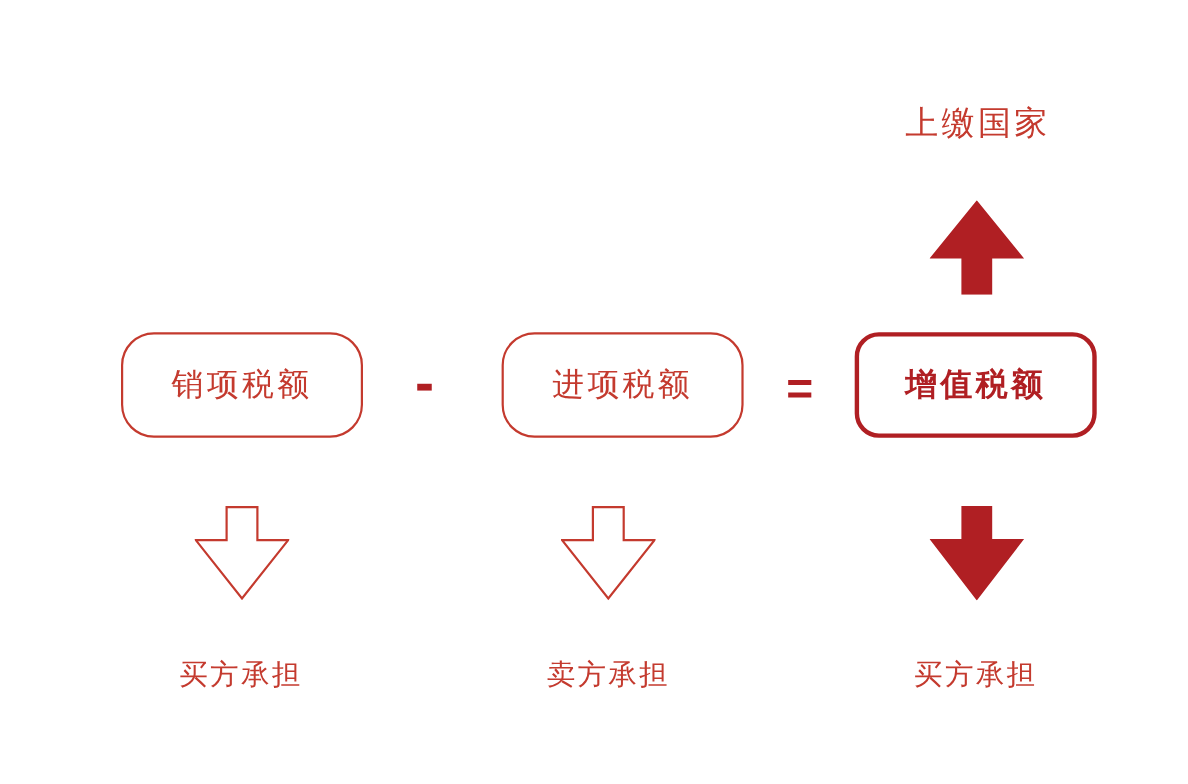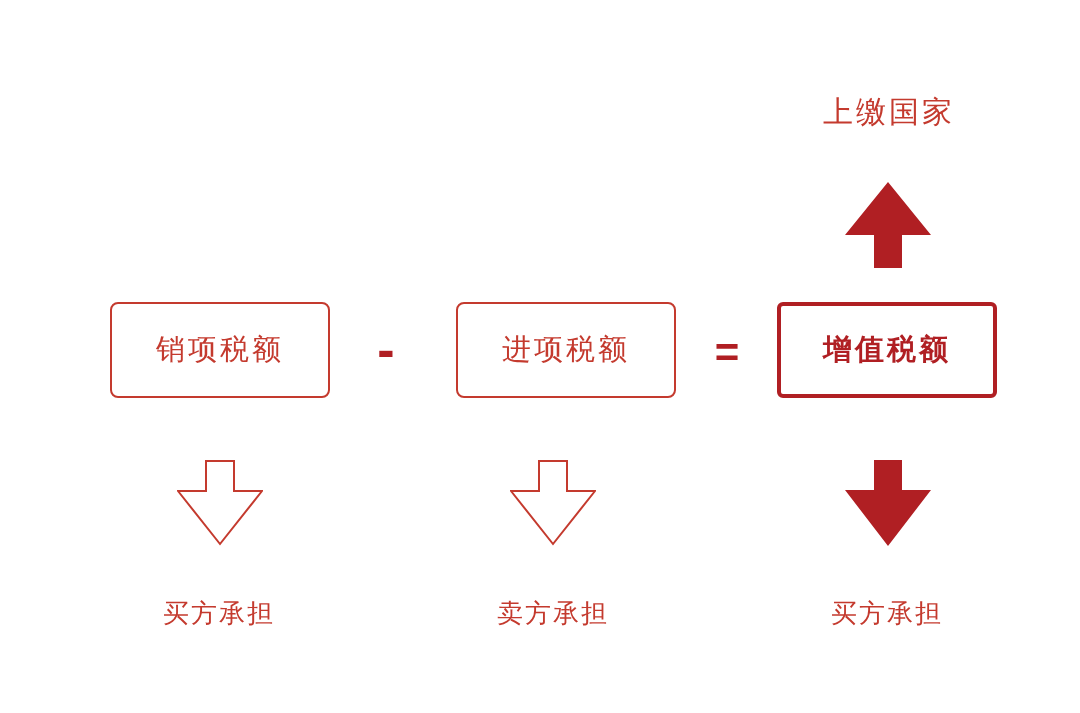--- a/index.html
+++ b/index.html
@@ -48,37 +48,37 @@
     stroke-width: 2;
     stroke-linejoin: miter;
   }
   .term-box {
     position: absolute;
     top: 302px;
     width: 220px;
     height: 96px;
     box-sizing: border-box;
     border: 2px solid var(--outline-red);
-    border-radius: 8px;
+    border-radius: 30px;
     background: #ffffff;
     display: flex;
     align-items: center;
     justify-content: center;
     font-size: 29px;
     letter-spacing: 3px;
     color: var(--outline-red);
     white-space: nowrap;
   }
   .term-box-1 { left: 110px; }
   .term-box-2 { left: 456px; }
   .term-box-result {
     left: 777px;
     border-width: 4px;
     border-color: var(--dark-red);
-    border-radius: 6px;
+    border-radius: 22px;
     font-weight: bold;
     color: var(--dark-red);
   }
   .operator {
     position: absolute;
     color: var(--dark-red);
     font-weight: bold;
     line-height: 1;
     white-space: nowrap;
   }

